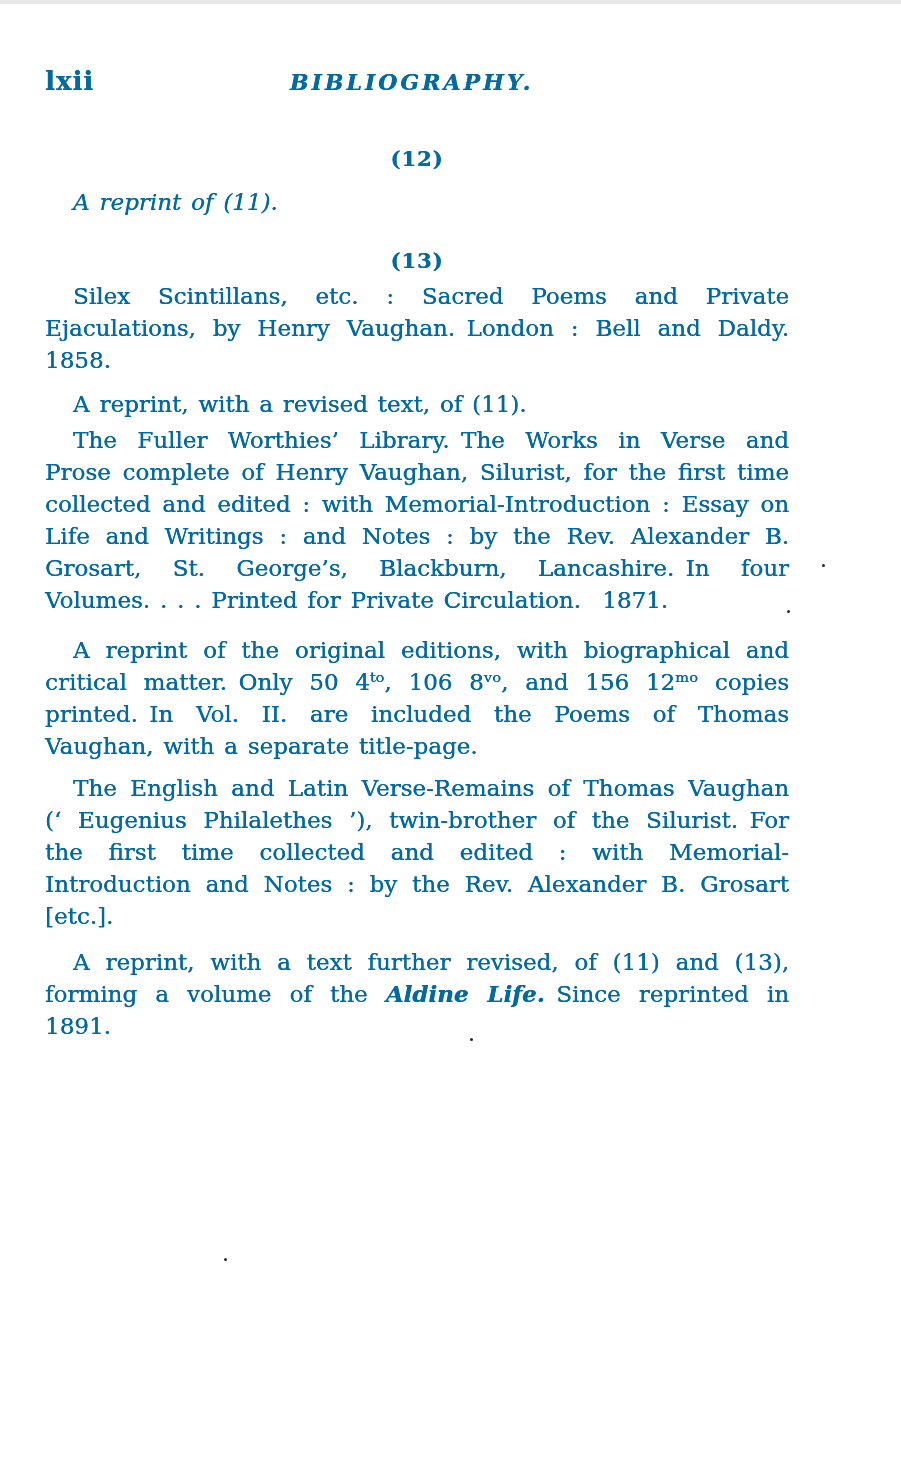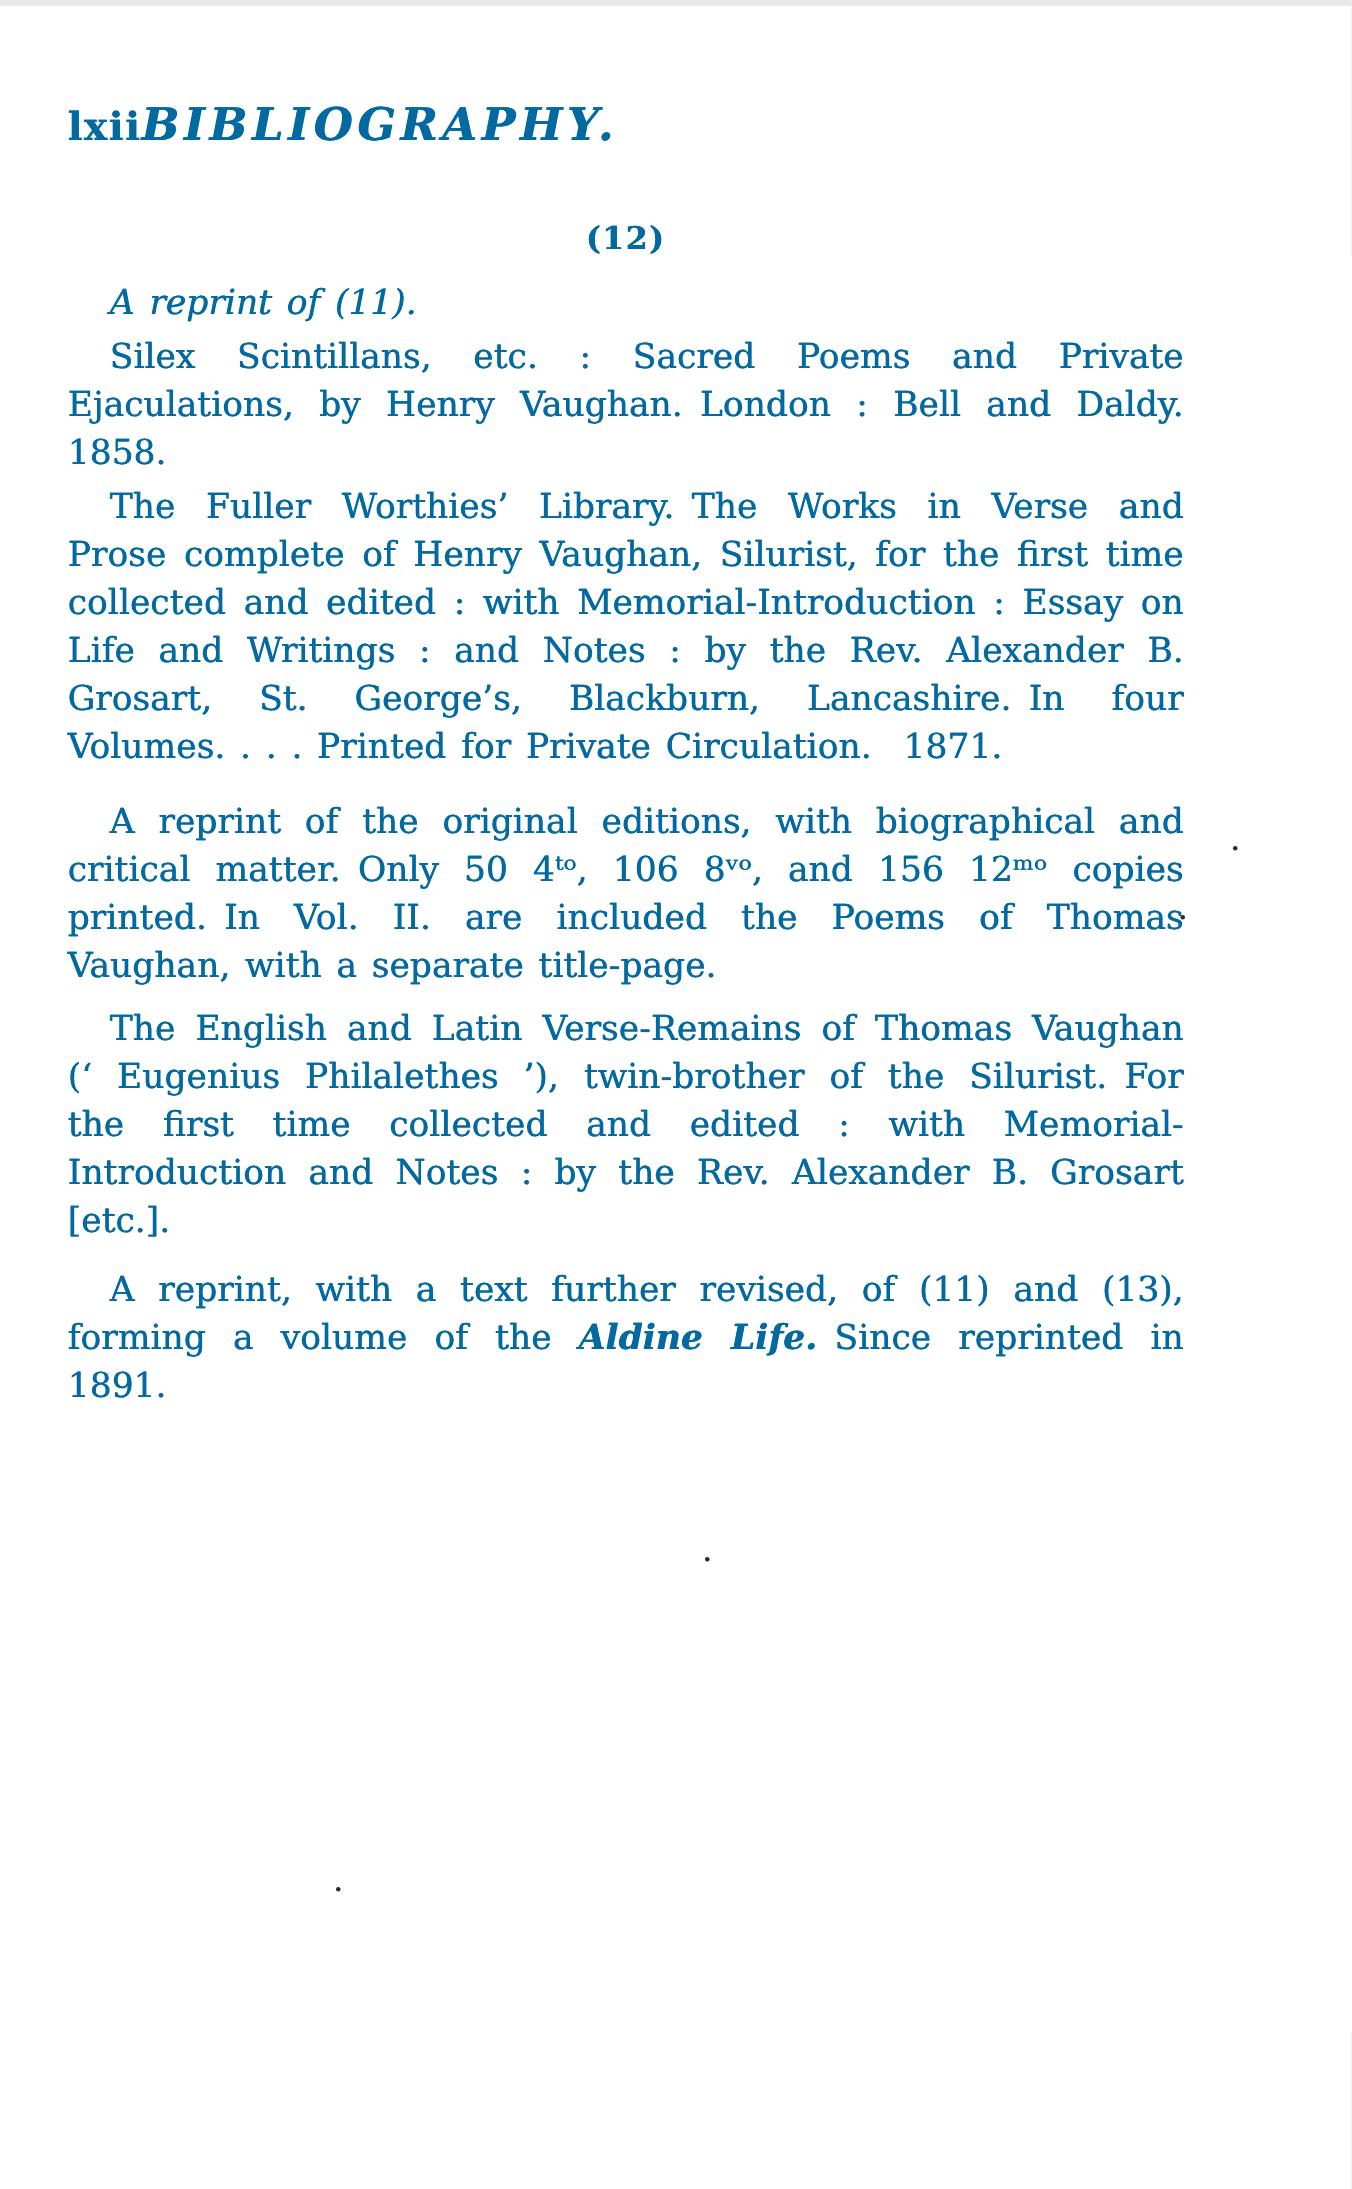--- a/index.html
+++ b/index.html
@@ -29,22 +29,22 @@
     align-items: baseline;
     height: 36px;
   }
   .folio {
     font-size: 26px;
     font-weight: bold;
     letter-spacing: 1px;
   }
   .running-title {
     flex: 1;
-    text-align: left;
-    font-size: 30px;
+    text-align: center;
+    font-size: 22px;
     font-weight: bold;
     font-style: italic;
     letter-spacing: 3px;
     padding-right: 60px; 
   }
   .entry-label {
     text-align: center;
     font-size: 21px;
     font-weight: bold;
     letter-spacing: 1px;
@@ -84,21 +84,23 @@
   <div class="content">
 
     <div class="header">
       <span class="folio">lxii</span>
       <span class="running-title">BIBLIOGRAPHY.</span>
     </div>
 
     <div class="entry-label mt-label-first">(12)</div>
     <p class="para note italic mt-note">A reprint of (11).</p>
 
+    <div class="entry-label mt-label">(13)</div>
     <p class="para citation">Silex Scintillans, etc. : Sacred Poems and Private Ejaculations, by Henry Vaughan. London : Bell and Daldy. 1858.</p>
+    <p class="para note mt-note">A reprint, with a revised text, of (11).</p>
 
     <p class="para citation">The Fuller Worthies’ Library. The Works in Verse and Prose complete of Henry Vaughan, Silurist, for the first time collected and edited : with Memorial-Introduction : Essay on Life and Writings : and Notes : by the Rev. Alexander B. Grosart, St. George’s, Blackburn, Lancashire. In four Volumes. . . . Printed for Private Circulation.  1871.</p>
     <p class="para note mt-note-wide">A reprint of the original editions, with biographical and critical matter. Only 50 4ᵗᵒ, 106 8ᵛᵒ, and 156 12ᵐᵒ copies printed. In Vol. II. are included the Poems of Thomas Vaughan, with a separate title-page.</p>
     <p class="para note mt-note-mid">The English and Latin Verse-Remains of Thomas Vaughan (‘ Eugenius Philalethes ’), twin-brother of the Silurist. For the first time collected and edited : with Memorial-Introduction and Notes : by the Rev. Alexander B. Grosart [etc.].</p>
 
     <p class="para note mt-note-last"><span>A reprint, with a text further revised, of (11) and (13), forming a volume of the </span><span class="bold-italic">Aldine Life.</span><span> Since reprinted in 1891.</span></p>
 
   </div>
 
   <div class="speck" style="left:822px; top:560px;"></div>

